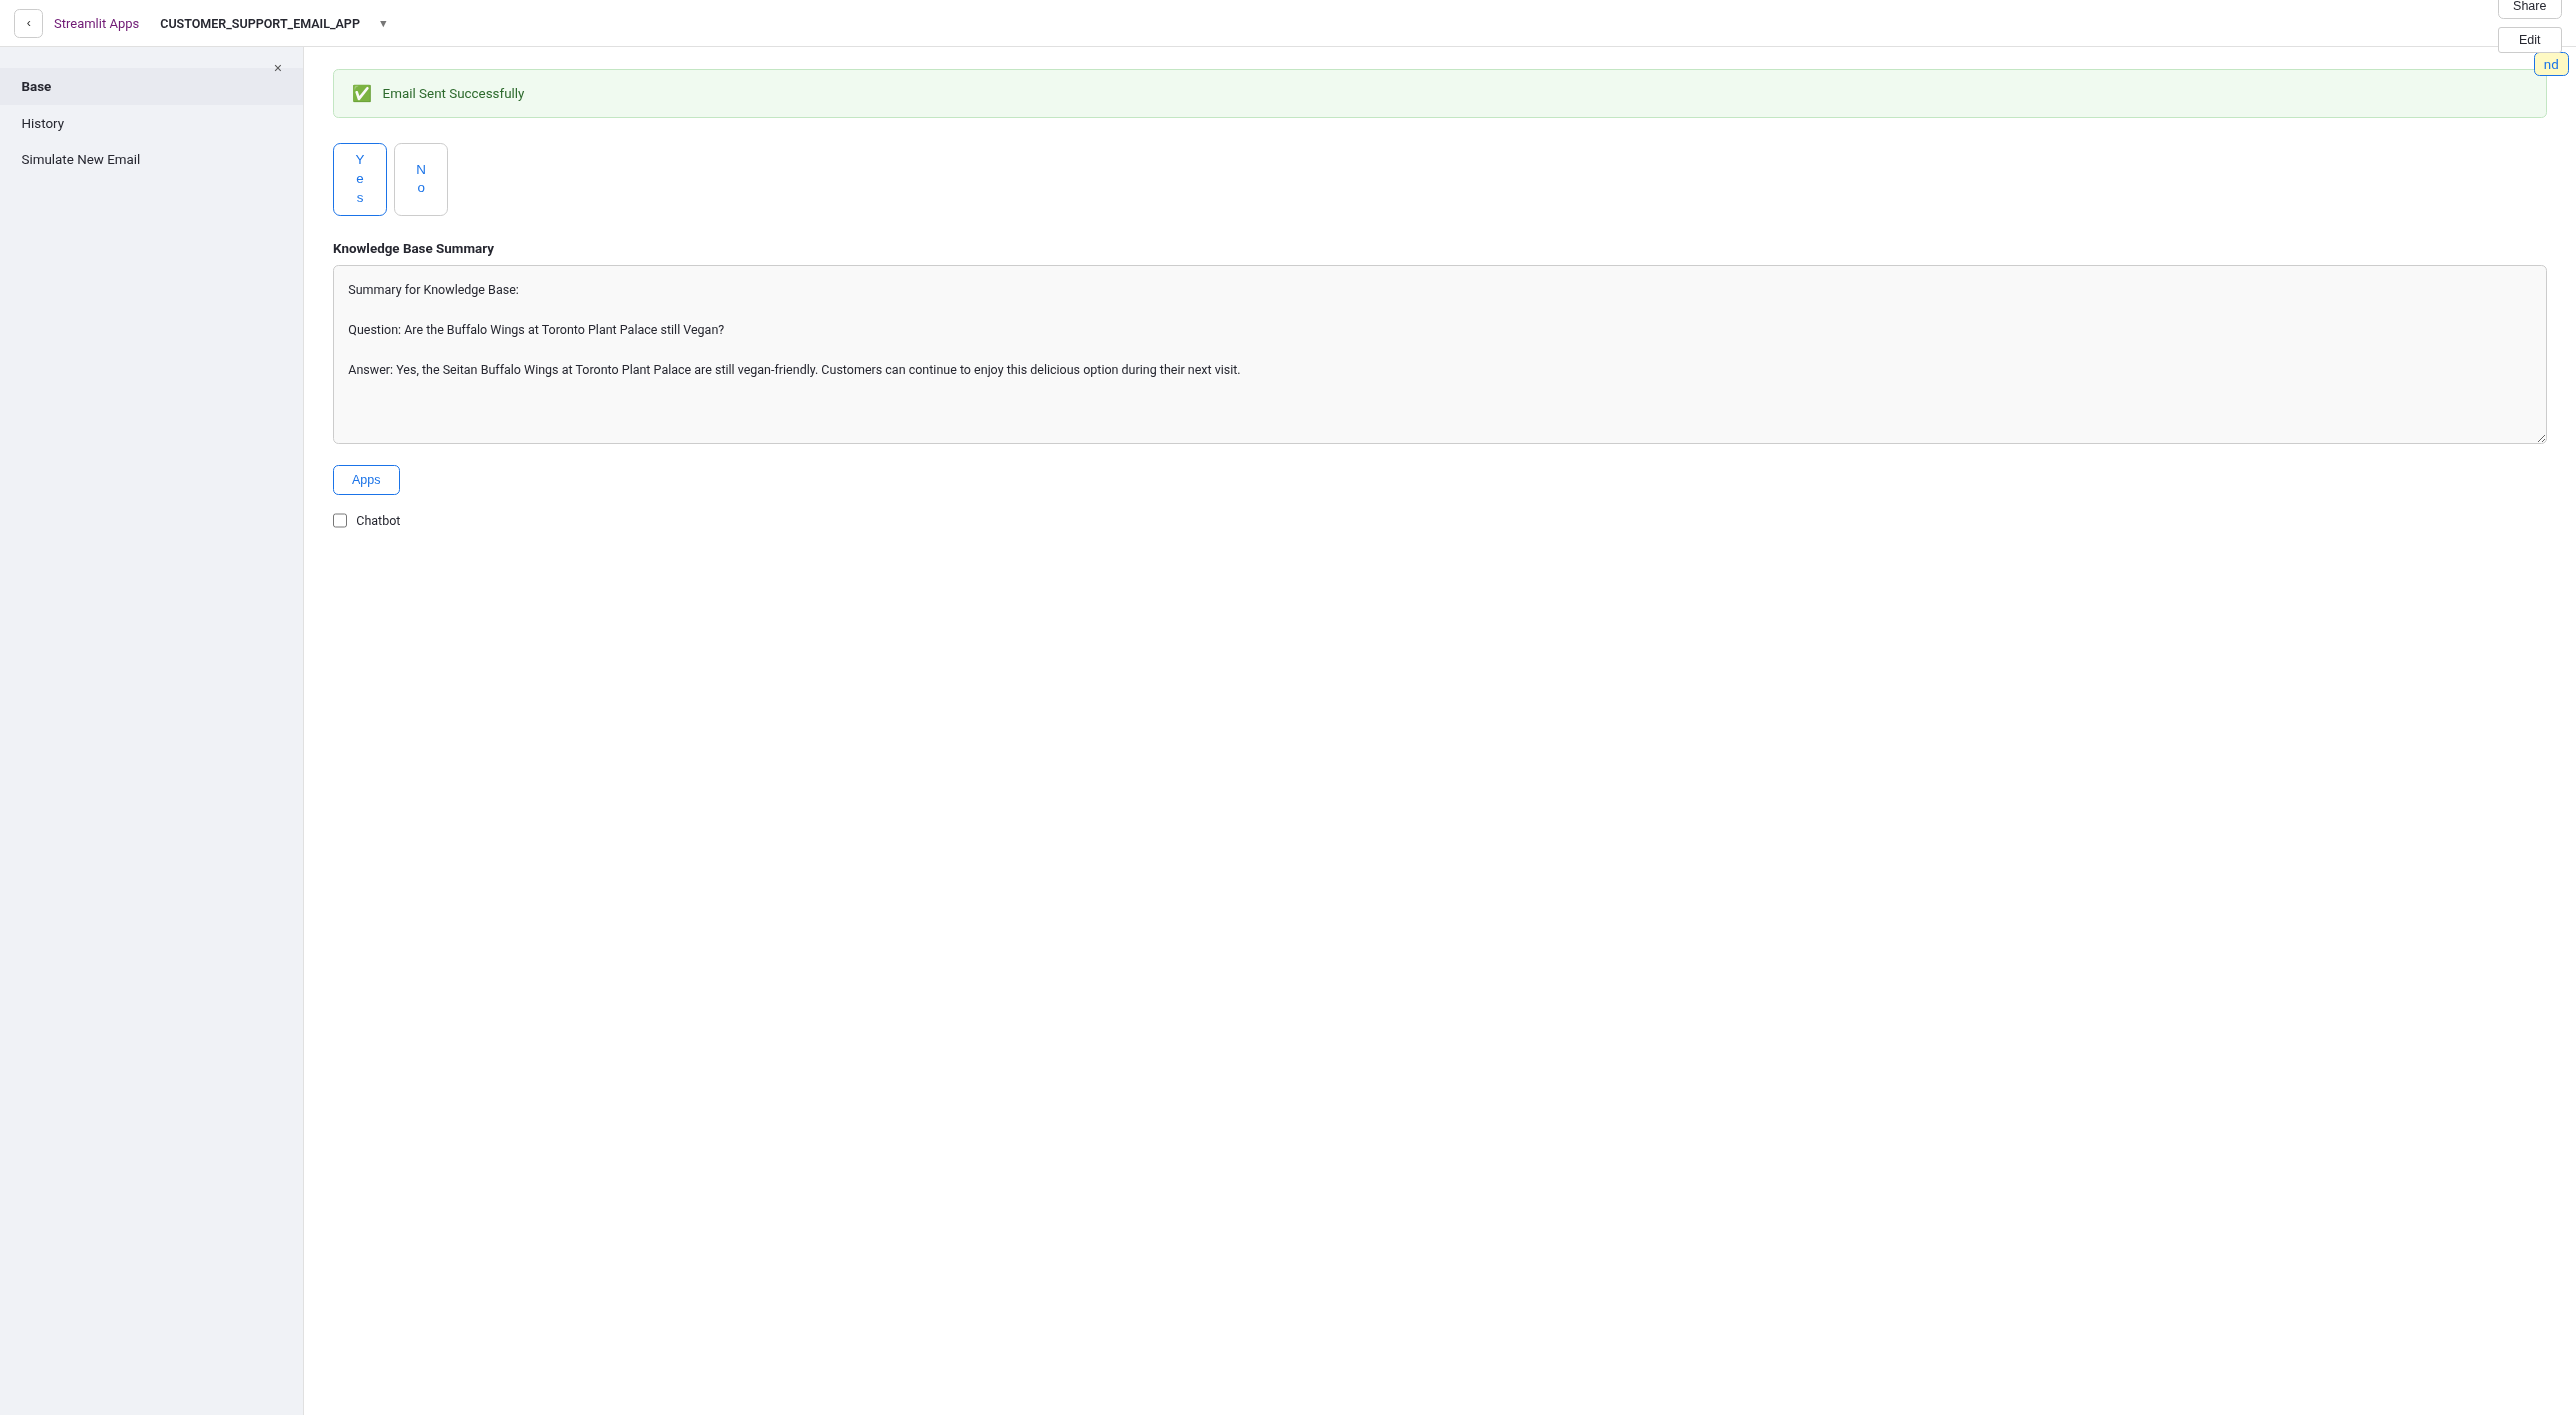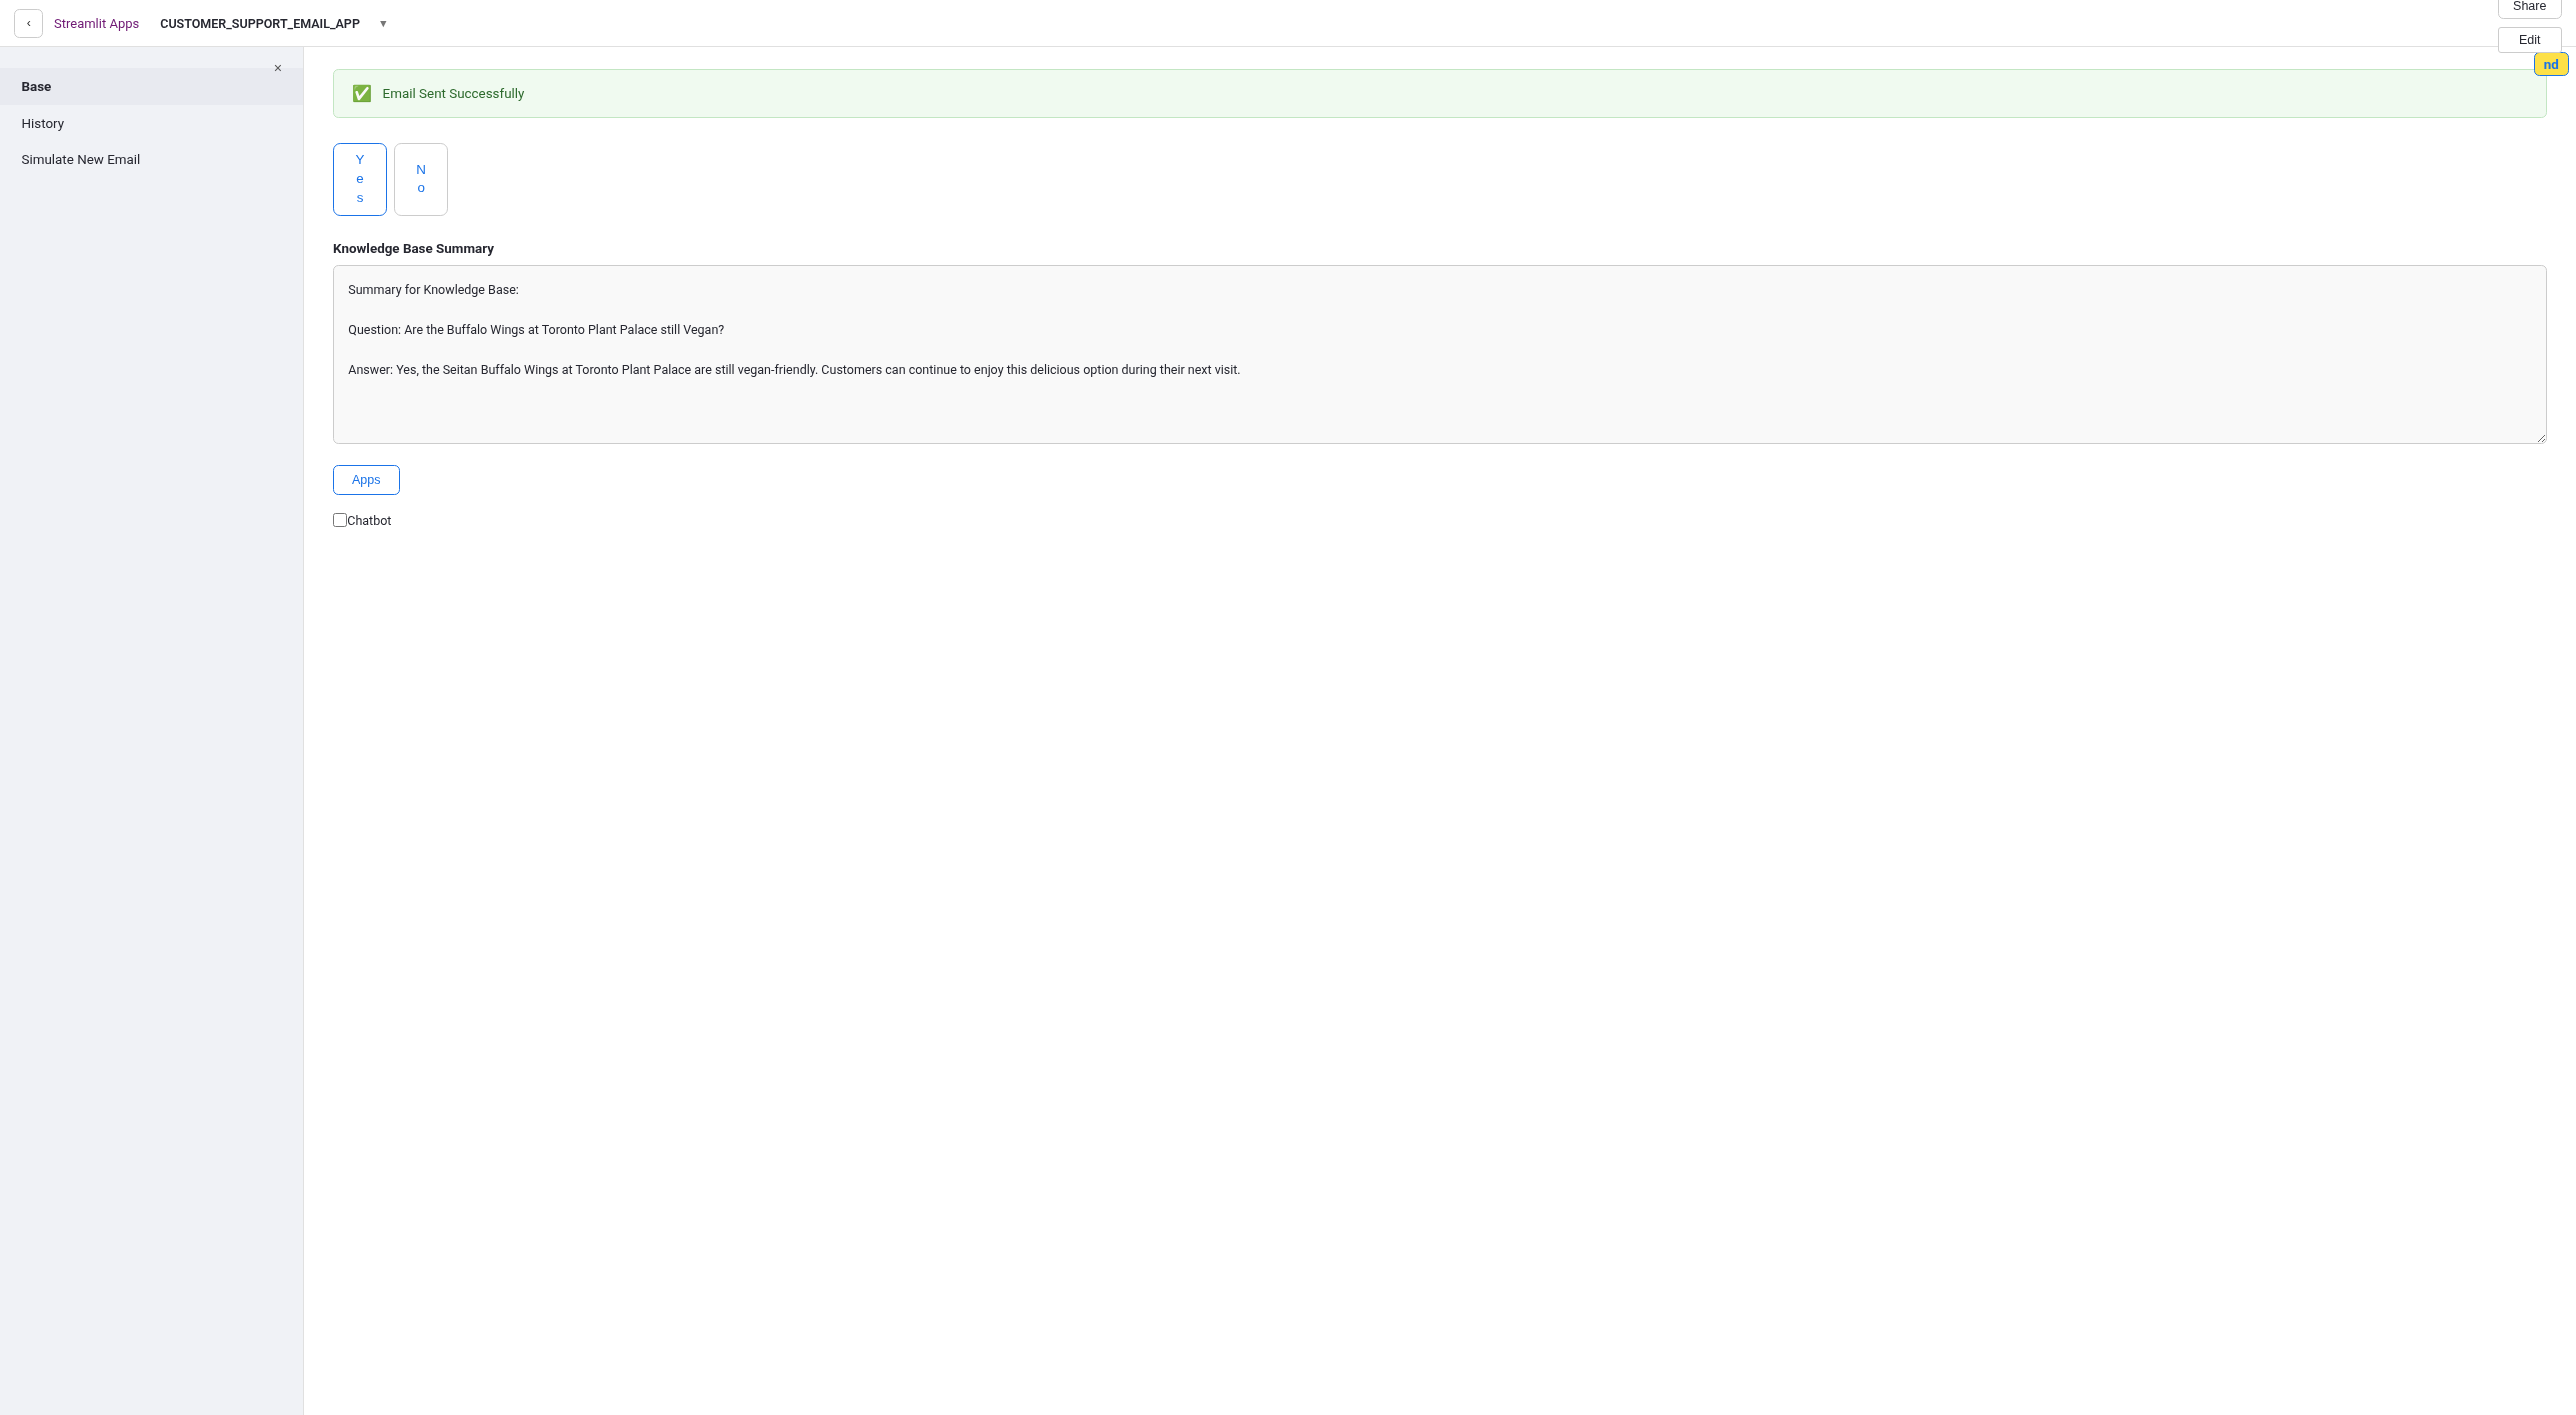--- a/index.html
+++ b/index.html
@@ -245,43 +245,45 @@
       color: #1a73e8;
       font-size: 12.5px;
       cursor: pointer;
       font-weight: 500;
       margin-bottom: 18px;
     }
 
     
     .checkbox-row {
       display: flex;
+      align-items: center;
+      gap: 9px;
       font-size: 12.5px;
       color: #262730;
     }
 
     .chatbot-checkbox {
       width: 14.3px;
       height: 14.3px;
       cursor: pointer;
       border: 0.9px solid #aaa;
       border-radius: 1.8px;
     }
 
     
     .nd-badge {
       position: fixed;
       top: 52px;
       right: 7.2px;
-      background: #fde047;
+      background: #fef9c3;
       border: 1.8px solid #1a73e8;
       border-radius: 5.4px;
       color: #1a73e8;
       font-size: 13.4px;
-      font-weight: 700;
+      font-weight: 400;
       padding: 3.6px 9px;
       z-index: 99;
     }
   </style>
 </head>
 <body>
 
 <div class="topbar">
   <button class="topbar-back-btn">
     <span>‹</span>

